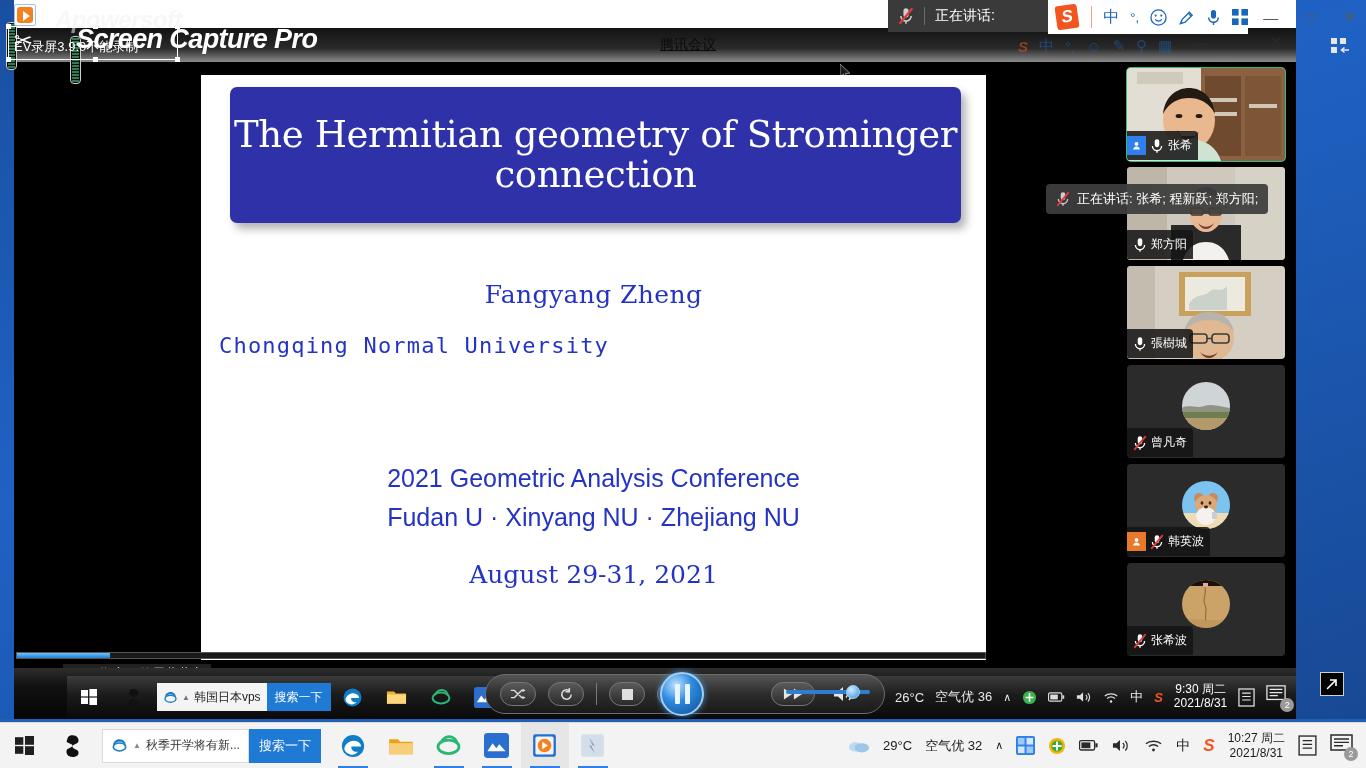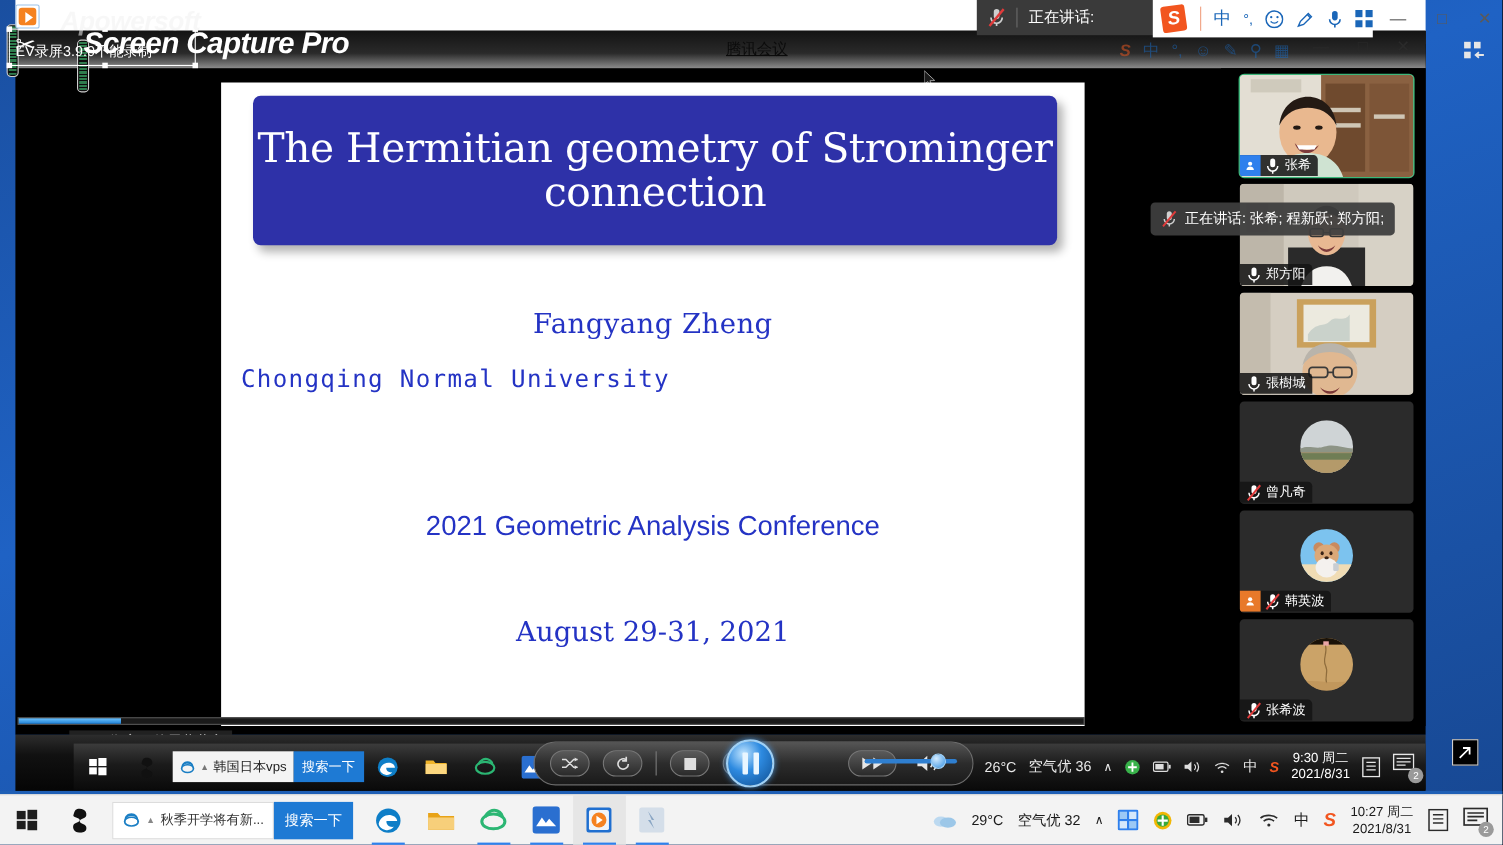--- a/index.html
+++ b/index.html
@@ -172,21 +172,21 @@
     background: #000;
     overflow: hidden;
   }
   .tile {
     position: absolute; left: 17px; width: 158px; height: 93px;
     background: #2b2b2b; border-radius: 4px; overflow: hidden;
   }
   .tile.active { outline: 2px solid #3ab87a; outline-offset: -1px; }
   .tile .photo { position: absolute; inset: 0; }
   .tile .nameplate {
-    position: absolute; left: 0; bottom: 1px; height: 19px;
+    position: absolute; left: 0; bottom: 1px; height: 29px;
     display: flex; align-items: center; gap: 3px;
     background: rgba(20,20,20,.86); padding: 0 6px 0 0;
     border-radius: 0 4px 0 0;
   }
   .tile .nm { color: #fff; font-size: 12px; white-space: nowrap; }
   .badge-host {
     width: 19px; height: 19px; background: #2f80ed;
     display: flex; align-items: center; justify-content: center;
   }
   .badge-host.orange { background: #e8792a; }
@@ -388,20 +388,21 @@
 
   <div class="slide">
     <div class="slide-title-box">
       <div class="slide-title-line">The Hermitian geometry of Strominger</div>
       <div class="slide-title-line l2">connection</div>
     </div>
     <div class="slide-author">Fangyang Zheng</div>
     <div class="slide-affil">Chongqing Normal University</div>
     <div class="slide-conf">
       <div>2021 Geometric Analysis Conference</div>
+      <div>Fudan U · Xinyang NU · Zhejiang NU</div>
     </div>
     <div class="slide-date">August 29-31, 2021</div>
   </div>
 
   <div class="share-progress">
     <i></i>
   </div>
   <div class="share-label">
     <span>
       <svg width="13" height="11" viewBox="0 0 13 11">

